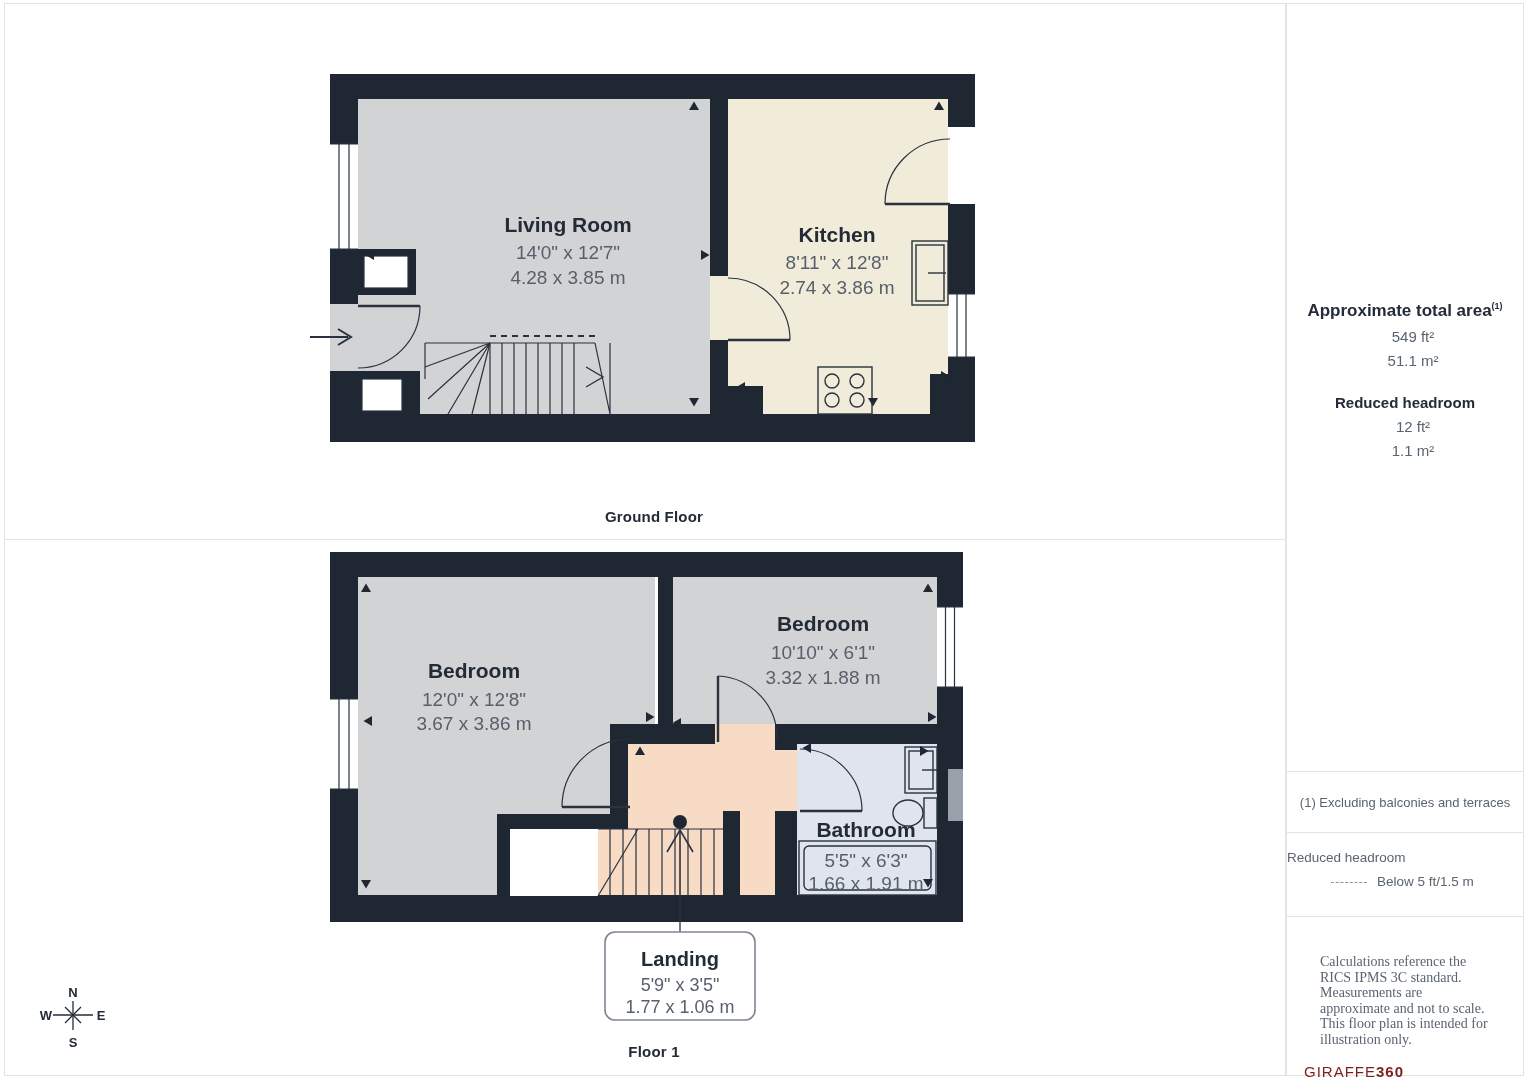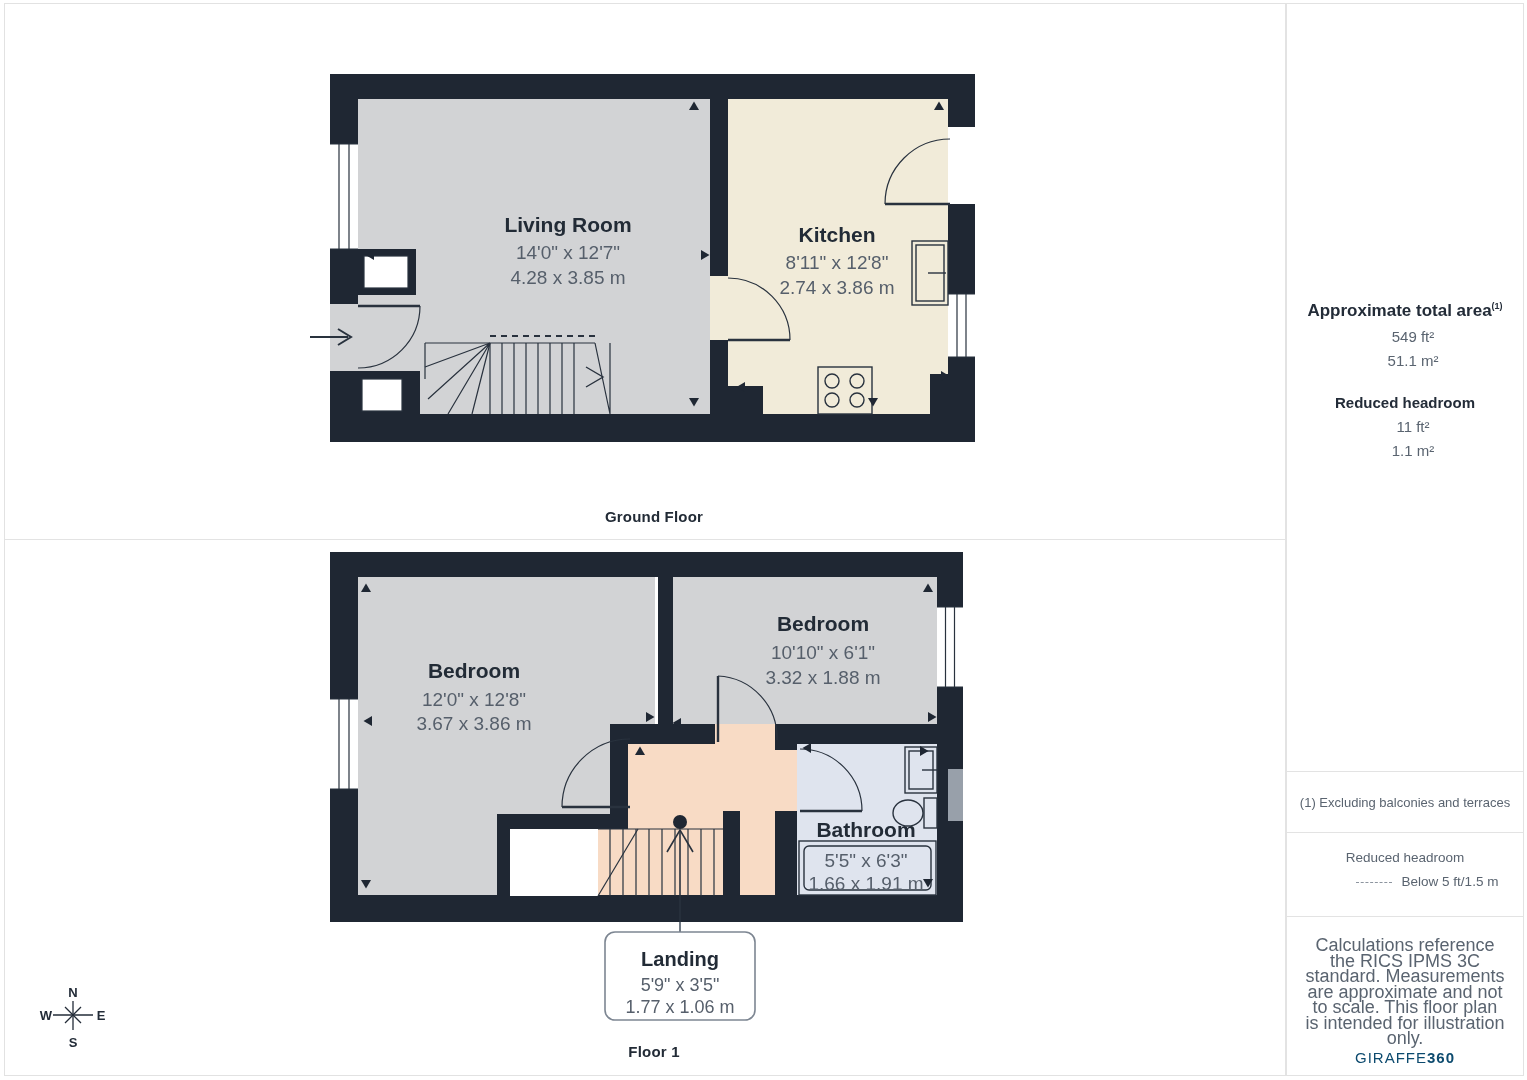--- a/index.html
+++ b/index.html
@@ -12,28 +12,28 @@
   .caption-ground{top:504px;}
   .caption-floor1{top:1039px;}
 
   .sidebar{position:absolute;left:1282px;top:0;width:236px;height:1071px;}
   .sb-summary{position:absolute;top:0;left:0;right:0;height:767px;text-align:center;}
   .sb-inner{padding-top:297px;}
   .sb-h1{font-size:17px;font-weight:bold;color:#232c38;}
   .sb-h1 sup{font-size:9px;}
   .sb-val{font-size:15px;color:#5a6470;margin-top:7px;padding-left:16px;}
   .sb-h2{font-size:15px;font-weight:bold;color:#232c38;margin-top:25px;}
-  .sb-sec{position:absolute;left:0;right:0;border-top:1px solid #e3e3e3;text-align:center;color:#5a6470;}
+  .sb-sec{position:absolute;left:0;right:0;border-top:1px solid #e3e3e3;text-align:left;color:#5a6470;}
   .sb-footnote{top:767px;height:61px;font-size:13px;display:flex;align-items:center;justify-content:center;}
   .sb-legend{top:828px;height:84px;font-size:13.5px;padding-top:17px;box-sizing:border-box;}
   .legend-row{margin-top:9px;margin-left:44px;}
   .legend-dash{display:inline-block;width:36px;border-top:1.5px dashed #8d959f;vertical-align:middle;margin-right:10px;}
   .sb-calc{top:912px;height:159px;box-sizing:border-box;padding:21px 17px 0;}
-  .sb-calc p{margin:0;font-size:18px;line-height:15.5px;color:#5a6470;}
-  .brand{margin-top:2px;font-size:15px;letter-spacing:1px;color:#0c4a6e;}
+  .sb-calc p{margin:16px;font-size:14px;line-height:15.5px;color:#5a6470;font-family:Liberation Serif, serif;}
+  .brand{margin-top:2px;font-size:15px;letter-spacing:1px;color:#7f1d1d;}
   .brand b{font-weight:bold;}
   text{font-family:"Liberation Sans",sans-serif;}
   .room-title{font-weight:bold;font-size:21px;fill:#222b36;}
   .room-dim{font-size:19px;fill:#565f6b;}
   .callout-title{font-weight:bold;font-size:20px;fill:#222b36;}
   .callout-dim{font-size:18px;fill:#565f6b;}
   .compass-label{font-weight:bold;font-size:13px;fill:#232c38;}
 </style>
 </head>
 <body>
@@ -282,21 +282,21 @@
     </g>
   </svg>
 
   <aside class="sidebar">
     <div class="sb-summary">
       <div class="sb-inner">
         <div class="sb-h1"><span>Approximate total area</span><sup>(1)</sup></div>
         <div class="sb-val">549 ft²</div>
         <div class="sb-val">51.1 m²</div>
         <div class="sb-h2">Reduced headroom</div>
-        <div class="sb-val">11 ft²</div>
+        <div class="sb-val">12 ft²</div>
         <div class="sb-val">1.1 m²</div>
       </div>
     </div>
     <div class="sb-sec sb-footnote">
       <span>(1) Excluding balconies and terraces</span>
     </div>
     <div class="sb-sec sb-legend">
       <div>Reduced headroom</div>
       <div class="legend-row">
         <span class="legend-dash"></span><span>Below 5 ft/1.5 m</span>

